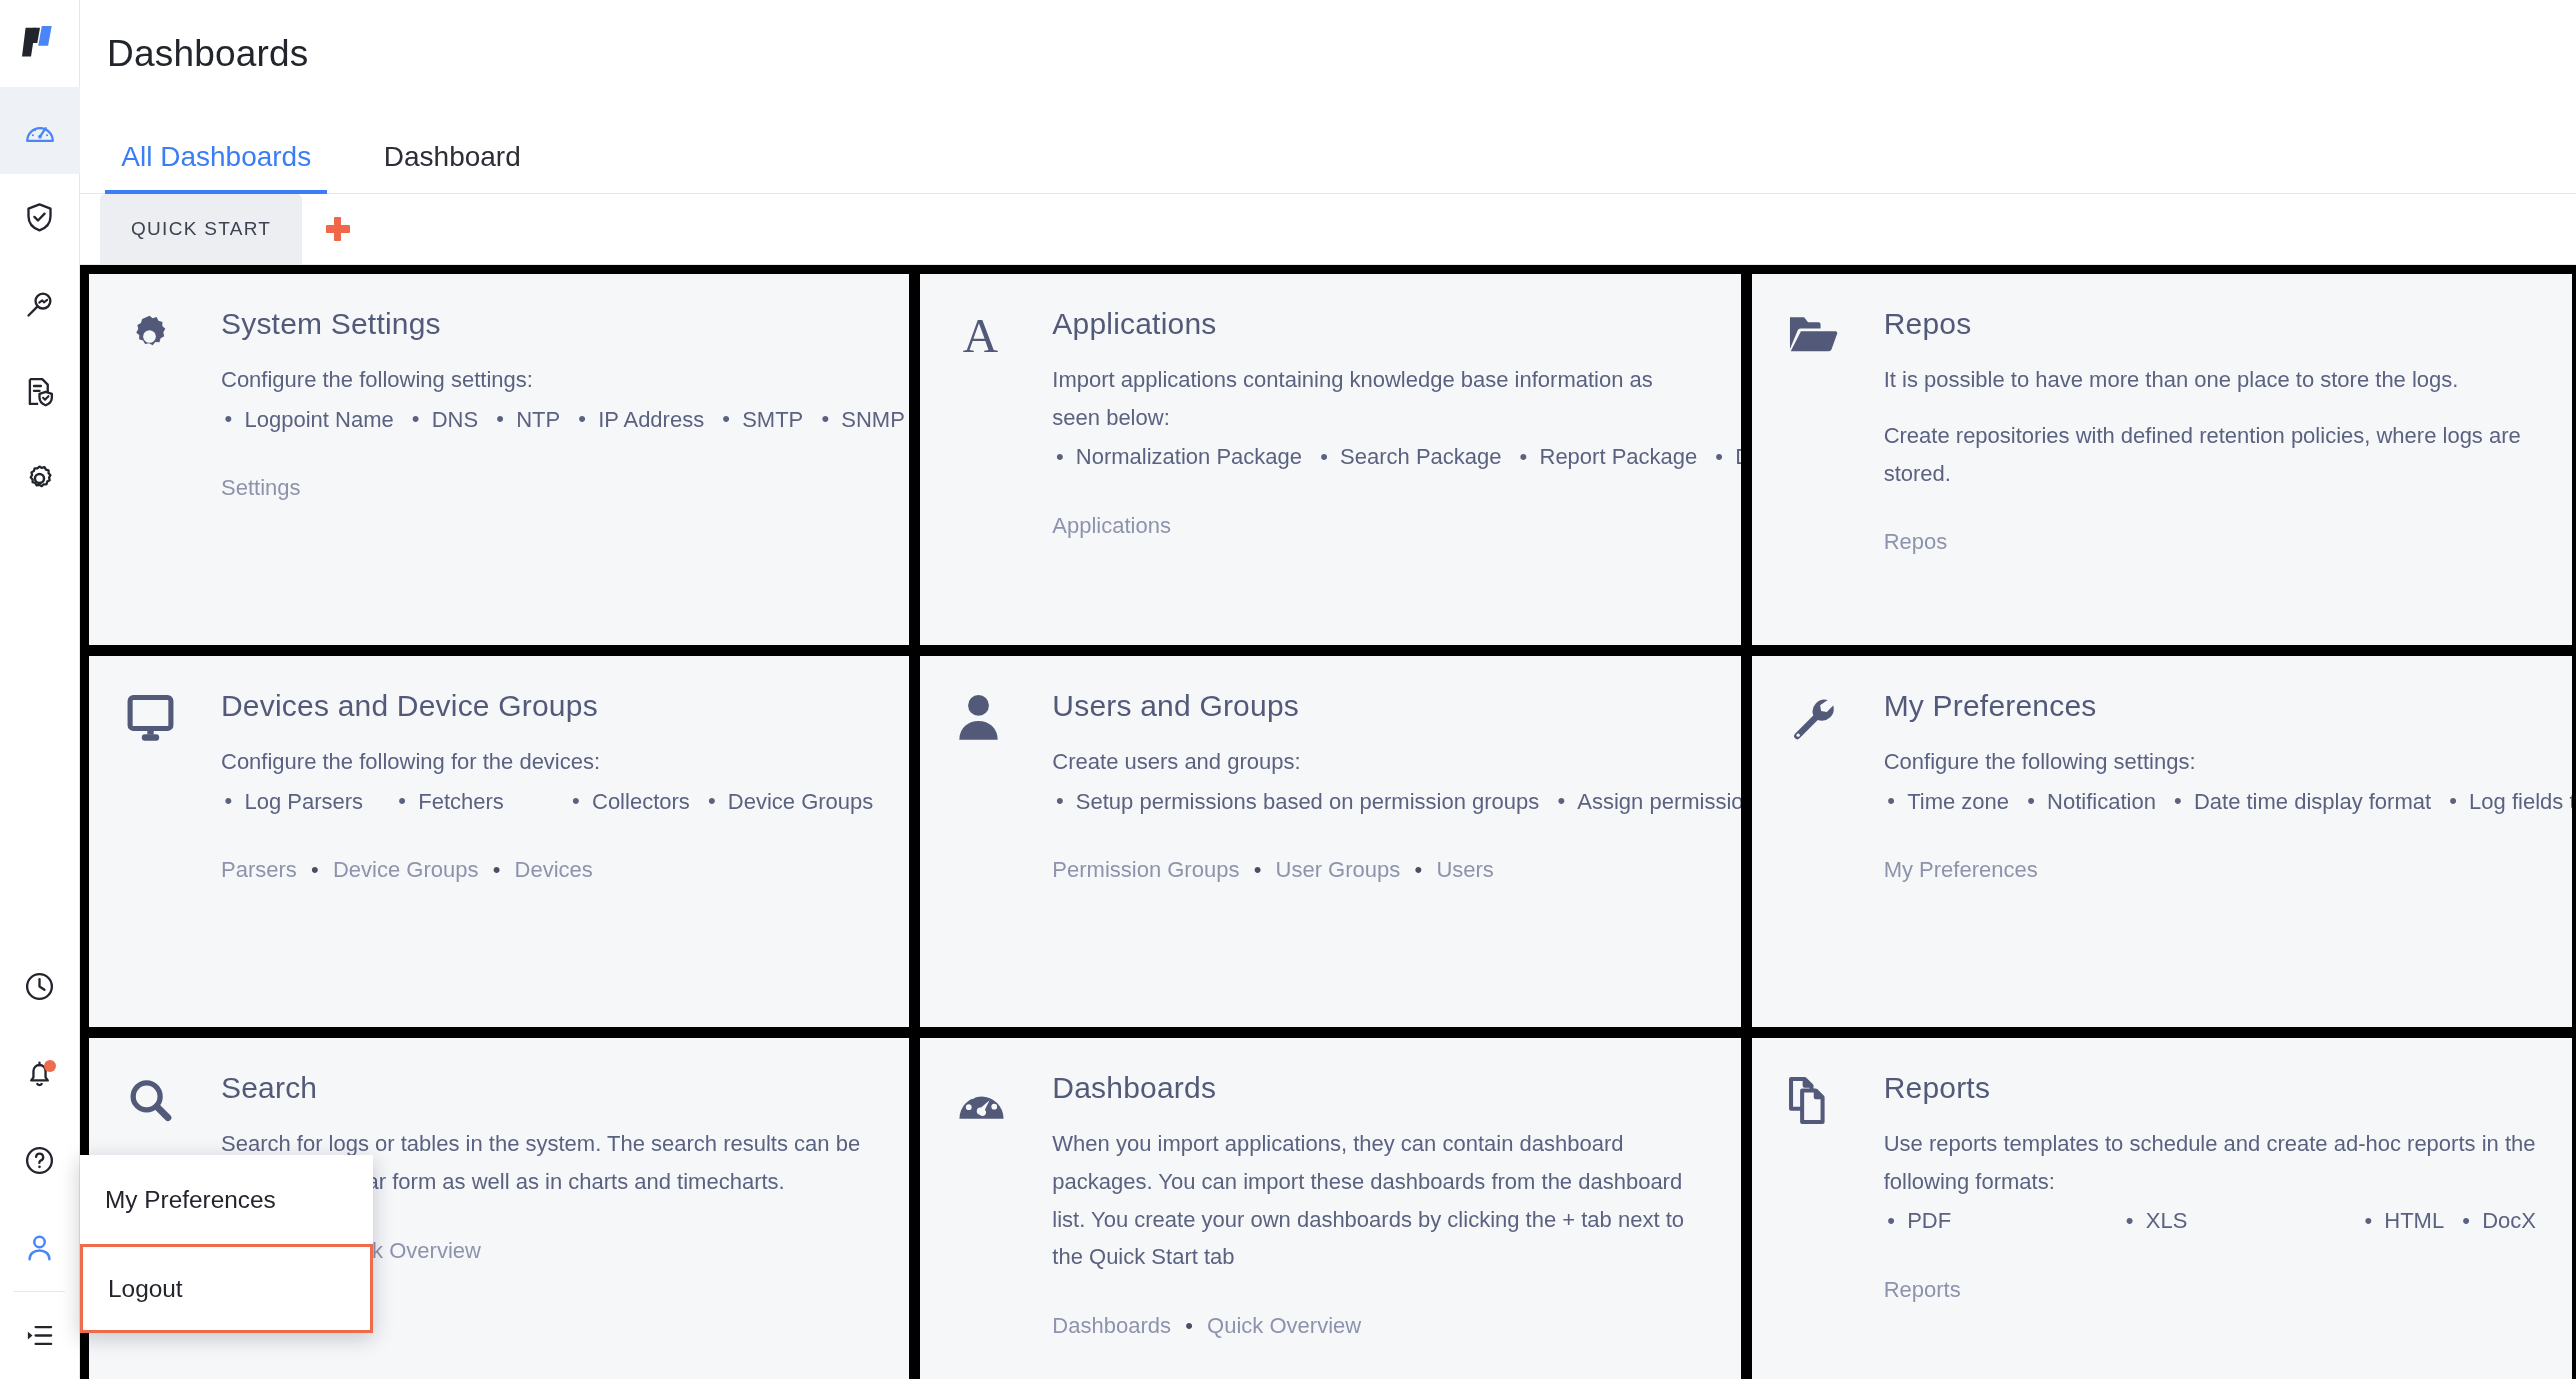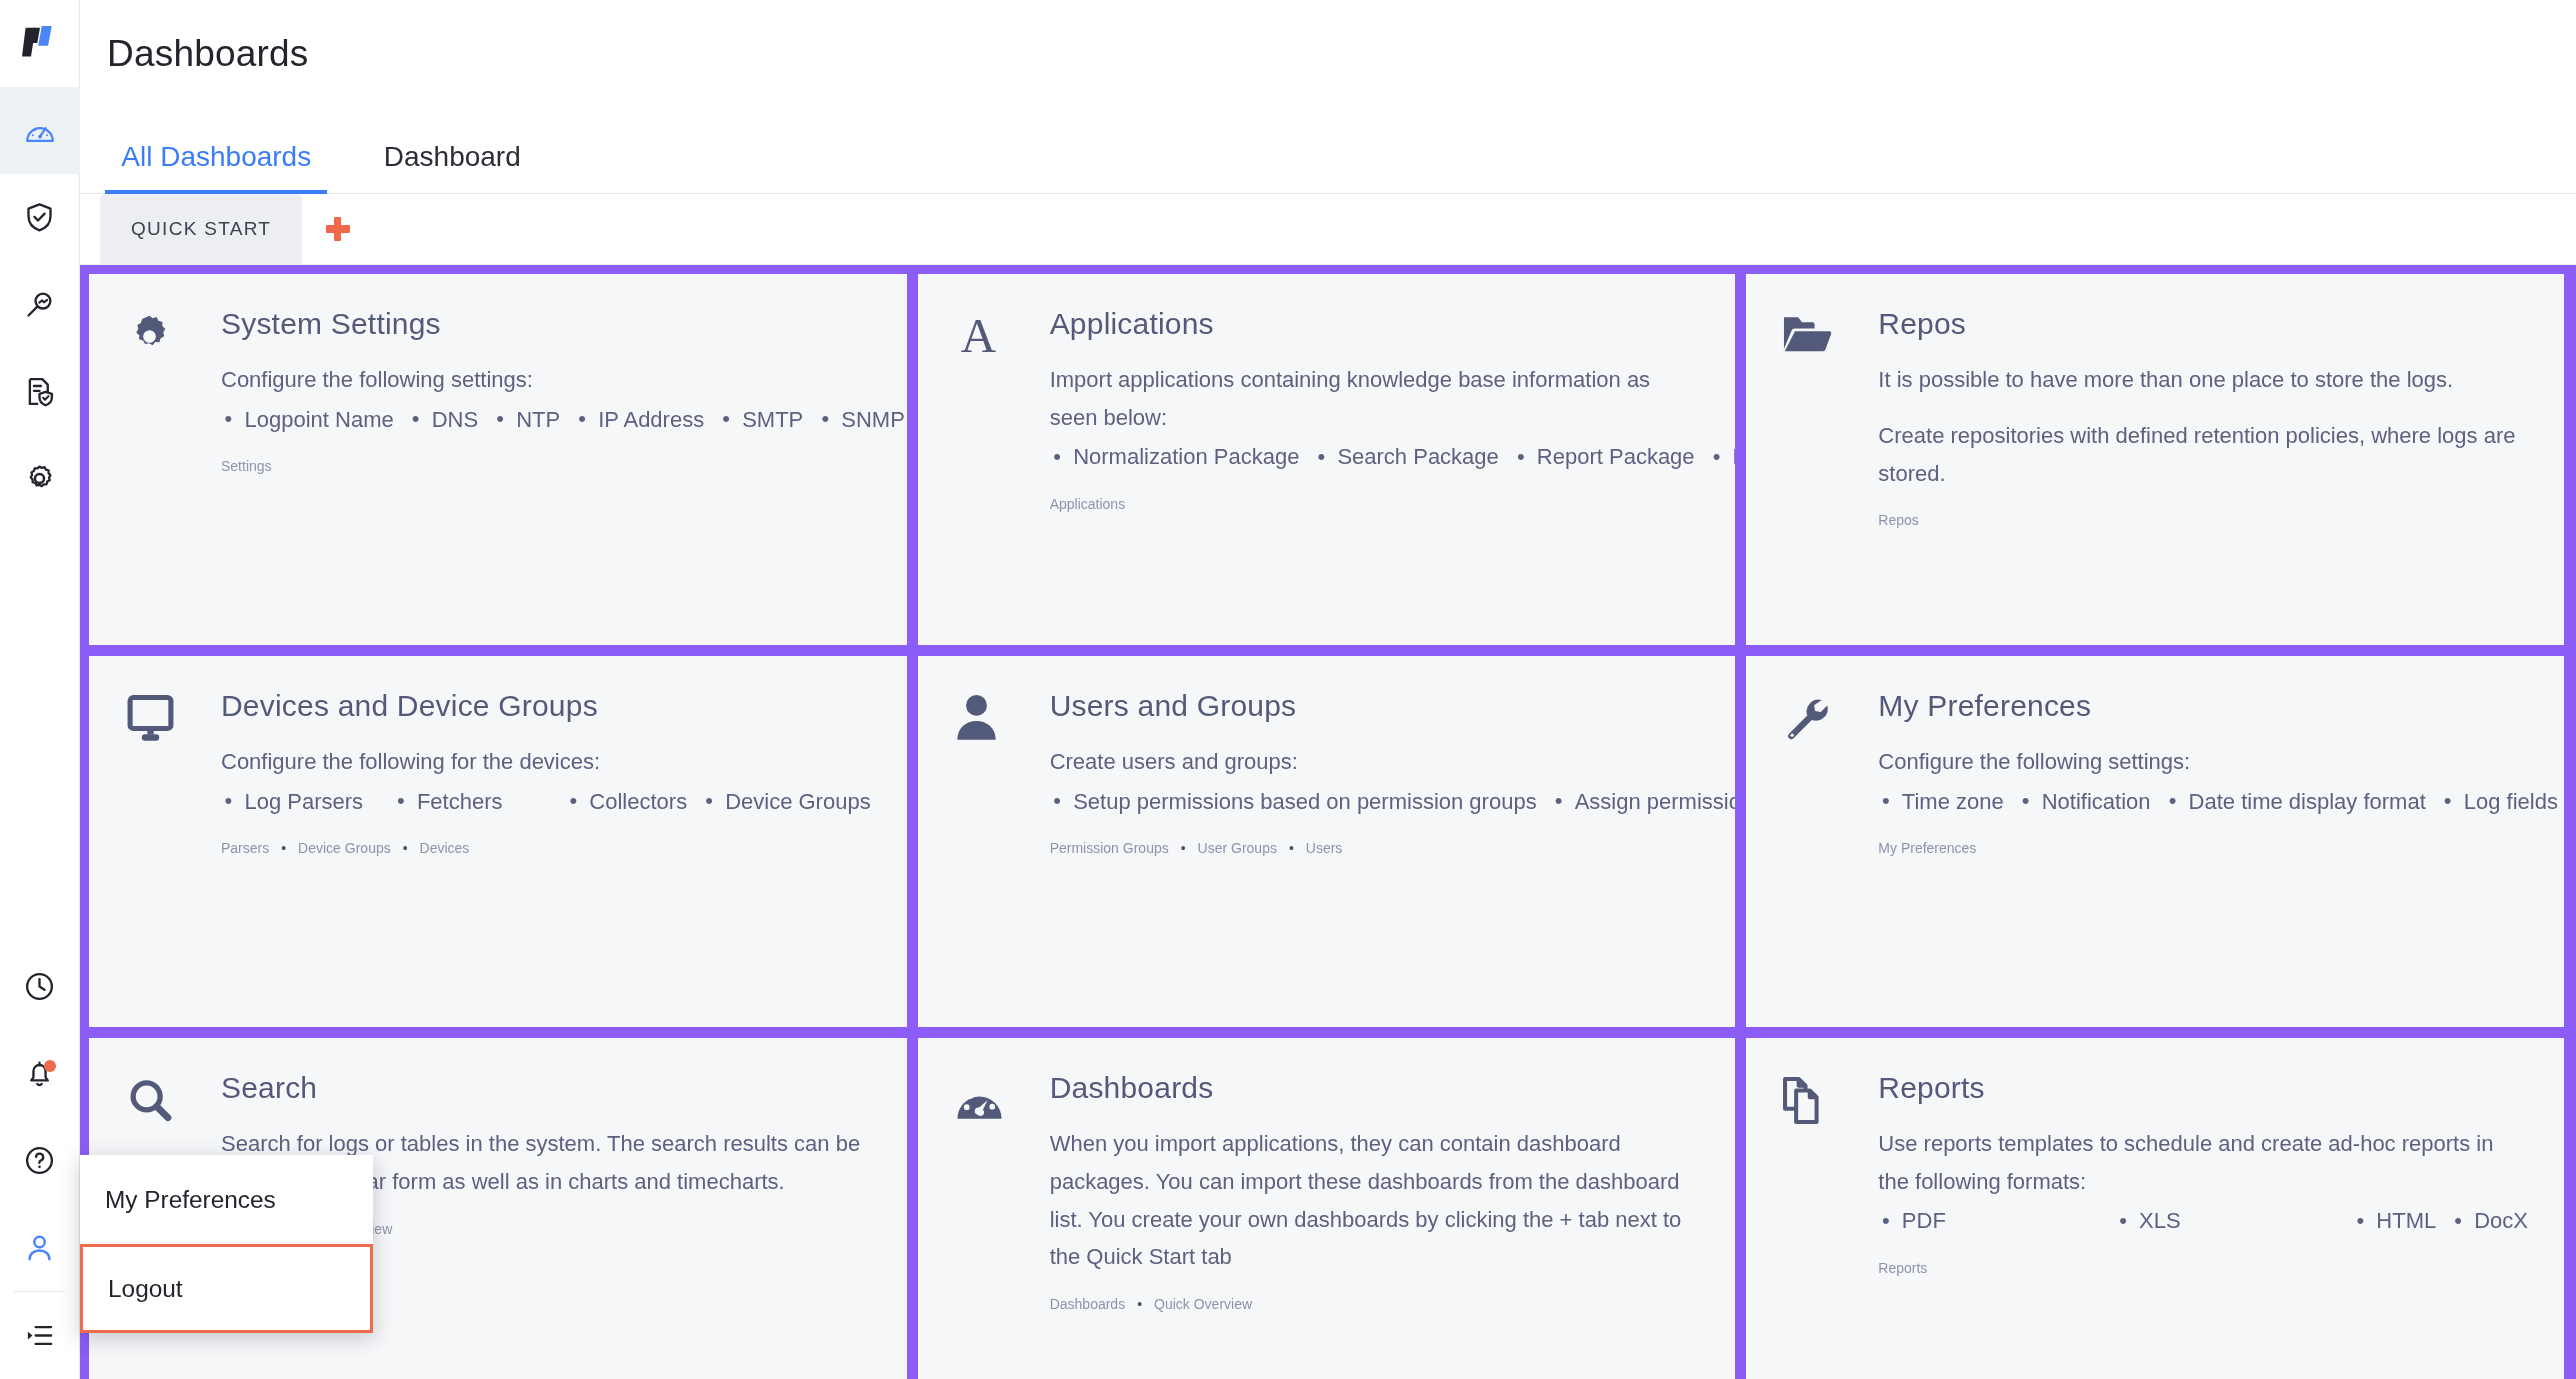--- a/index.html
+++ b/index.html
@@ -89,22 +89,22 @@
   }
   .plus-glyph { position: relative; width: 23.5px; height: 23.5px; }
   .plus-glyph::before, .plus-glyph::after {
     content: ""; position: absolute; background: #f0674a; border-radius: 0.9px;
   }
   .plus-glyph::before { left: 8.1px; top: 0; width: 7.2px; height: 23.5px; }
   .plus-glyph::after { top: 8.1px; left: 0; height: 7.2px; width: 23.5px; }
 
   
   .grid-wrap {
-    flex: 1 1 auto; overflow: hidden; background: #8b5cf6;
-    padding: 9px 12px 0 9px;
+    flex: 1 1 auto; overflow: hidden; background: #000000;
+    padding: 9px 4px 0 9px;
   }
   .grid {
     display: grid;
     grid-template-columns: repeat(3, 1fr);
     grid-auto-rows: 371px;
     gap: 11px;
   }
   .card {
     background: #f6f7f9;
     padding: 33px 36px 18px 36px;
@@ -132,21 +132,21 @@
   }
   .bullets.one-col { grid-template-columns: 1fr; }
   .bullets li {
     list-style: none; position: relative; padding-left: 23.5px;
     font-size: 22px; line-height: 1.72; color: #5b6280;
     white-space: nowrap;
   }
   .bullets li::before {
     content: "•"; position: absolute; left: 3.6px; top: -0.9px; color: #5b6280;
   }
-  .links { margin-top: 20px; font-size: 14px; color: #8e93ac; }
+  .links { margin-top: 37px; font-size: 22px; color: #8e93ac; }
   .links .lnk { color: #8e93ac; cursor: pointer; }
   .links .sep { color: #4a4f63; margin: 0 8.1px; }
 
   svg { display: block; }
 
   
   .user-menu {
     position: absolute;
     left: 80px; top: 1155px;
     width: 293px;

